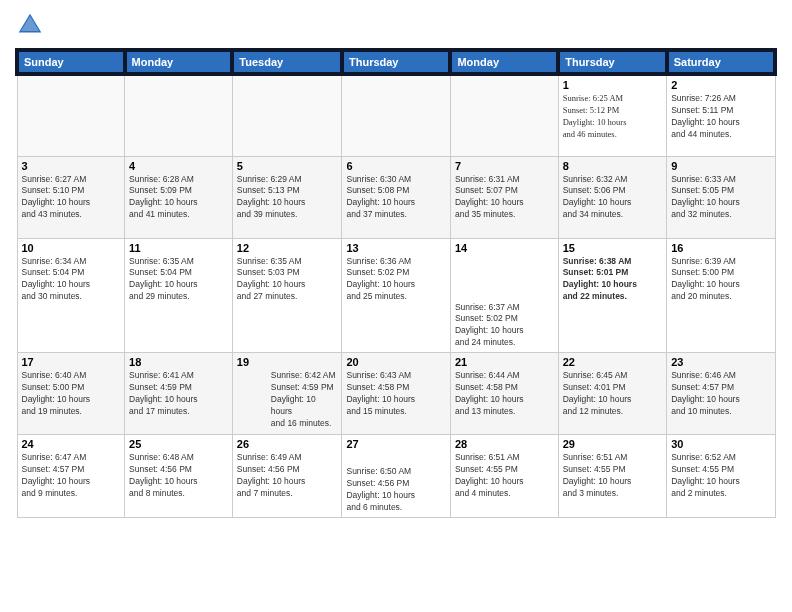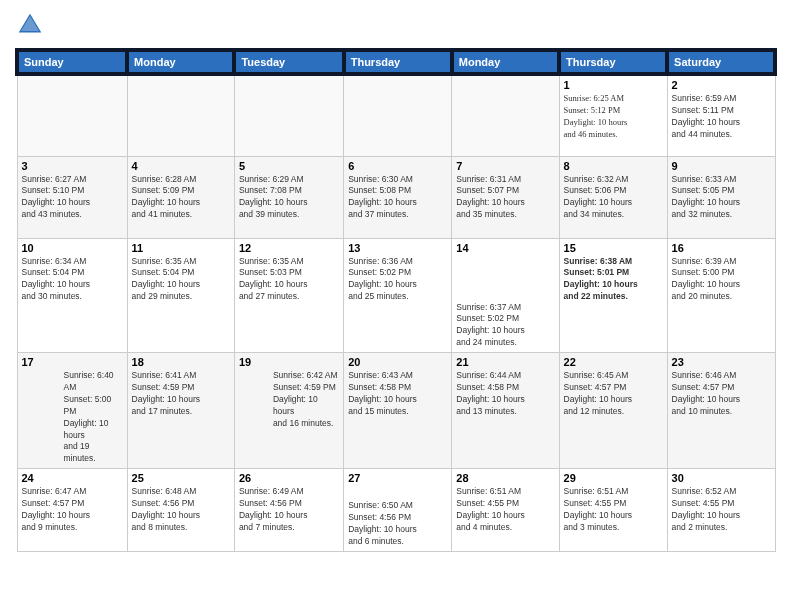--- a/index.html
+++ b/index.html
@@ -138,21 +138,21 @@
           <td class="empty"></td>
           <td>
             <div class="day-number">1</div>
             <div class="day-info" style="white-space: pre-line; font-family: Liberation Serif, serif;">Sunrise: 6:25 AM
 Sunset: 5:12 PM
 Daylight: 10 hours
 and 46 minutes.</div>
           </td>
           <td>
             <div class="day-number">2</div>
-            <div class="day-info" style="white-space: pre-line;">Sunrise: 6:59 AM
+            <div class="day-info" style="white-space: pre-line;">Sunrise: 7:26 AM
 Sunset: 5:11 PM
 Daylight: 10 hours
 and 44 minutes.</div>
           </td>
         </tr>
         <tr class="row-even">
           <td>
             <div class="day-number">3</div>
             <div class="day-info" style="white-space: pre-line;">Sunrise: 6:27 AM
 Sunset: 5:10 PM
@@ -162,21 +162,21 @@
           <td>
             <div class="day-number">4</div>
             <div class="day-info" style="white-space: pre-line;">Sunrise: 6:28 AM
 Sunset: 5:09 PM
 Daylight: 10 hours
 and 41 minutes.</div>
           </td>
           <td>
             <div class="day-number">5</div>
             <div class="day-info" style="white-space: pre-line;">Sunrise: 6:29 AM
-Sunset: 7:08 PM
+Sunset: 5:13 PM
 Daylight: 10 hours
 and 39 minutes.</div>
           </td>
           <td>
             <div class="day-number">6</div>
             <div class="day-info" style="white-space: pre-line;">Sunrise: 6:30 AM
 Sunset: 5:08 PM
 Daylight: 10 hours
 and 37 minutes.</div>
           </td>
@@ -249,21 +249,21 @@
             <div class="day-number">16</div>
             <div class="day-info" style="white-space: pre-line;">Sunrise: 6:39 AM
 Sunset: 5:00 PM
 Daylight: 10 hours
 and 20 minutes.</div>
           </td>
         </tr>
         <tr class="row-even">
           <td>
             <div class="day-number">17</div>
-            <div class="day-info" style="white-space: pre-line; margin-left: 42px;">Sunrise: 6:40 AM
+            <div class="day-info" style="white-space: pre-line;">Sunrise: 6:40 AM
 Sunset: 5:00 PM
 Daylight: 10 hours
 and 19 minutes.</div>
           </td>
           <td>
             <div class="day-number">18</div>
             <div class="day-info" style="white-space: pre-line;">Sunrise: 6:41 AM
 Sunset: 4:59 PM
 Daylight: 10 hours
 and 17 minutes.</div>
@@ -285,21 +285,21 @@
           <td>
             <div class="day-number">21</div>
             <div class="day-info" style="white-space: pre-line;">Sunrise: 6:44 AM
 Sunset: 4:58 PM
 Daylight: 10 hours
 and 13 minutes.</div>
           </td>
           <td>
             <div class="day-number">22</div>
             <div class="day-info" style="white-space: pre-line;">Sunrise: 6:45 AM
-Sunset: 4:57 PM
+Sunset: 4:01 PM
 Daylight: 10 hours
 and 12 minutes.</div>
           </td>
           <td>
             <div class="day-number">23</div>
             <div class="day-info" style="white-space: pre-line;">Sunrise: 6:46 AM
 Sunset: 4:57 PM
 Daylight: 10 hours
 and 10 minutes.</div>
           </td>

